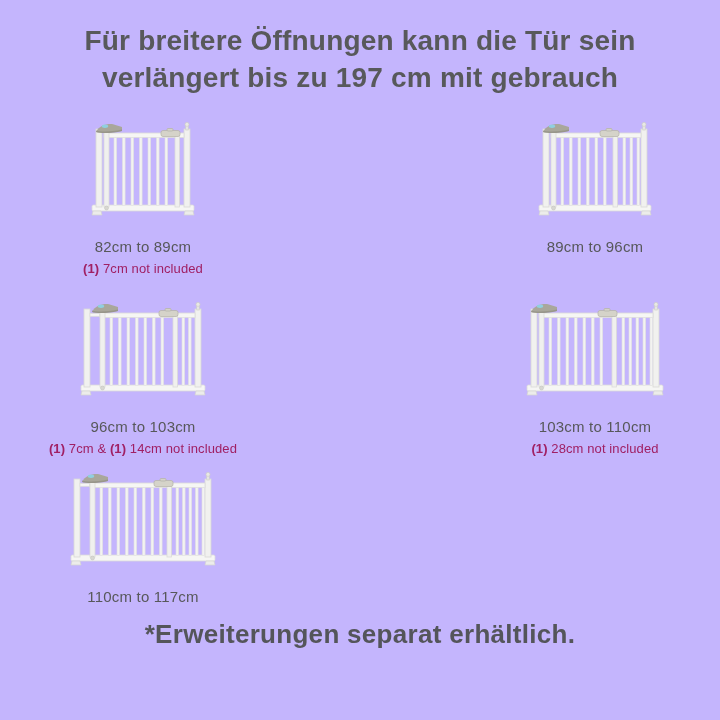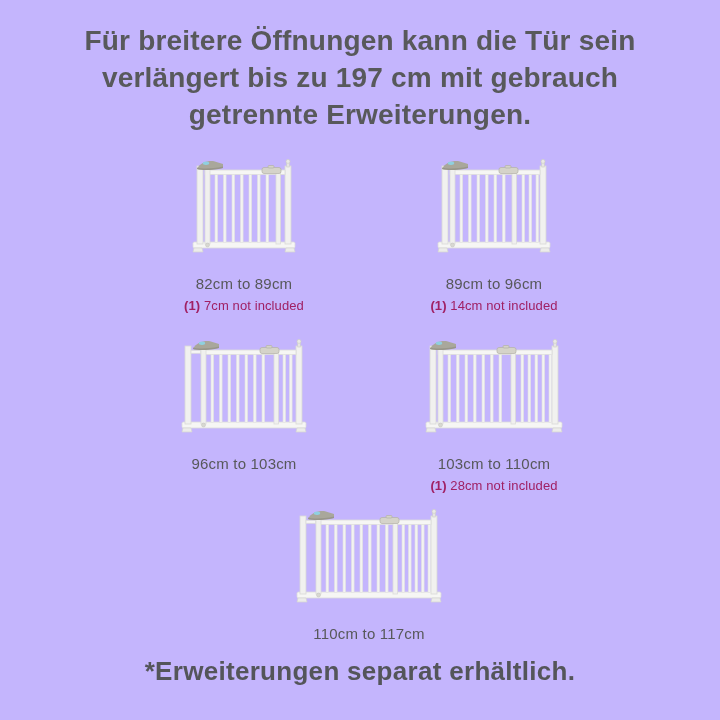--- a/index.html
+++ b/index.html
@@ -19,21 +19,21 @@
     color: #58595b;
     font-size: 28px;
     font-weight: 700;
     line-height: 37px;
     letter-spacing: 0.2px;
   }
   .headline div { white-space: nowrap; }
   
   .row {
     display: flex;
-    justify-content: center;
+    justify-content: space-between;
     padding-left: 18px;
   }
   .row-1 { margin-top: 25px; }
   .row-2 { margin-top: 22px; }
   .row-3 { margin-top: 12px; }
   .cell {
     width: 250px;
     display: flex;
     flex-direction: column;
     align-items: center;
@@ -77,21 +77,20 @@
   .screw  { fill: #d8d8d2; stroke: #c0c0ba; stroke-width: 0.5; }
 </style>
 </head>
 <body>
 
 <div class="page">
 
   <header class="headline">
     <div>Für breitere Öffnungen kann die Tür sein</div>
     <div>verlängert bis zu 197 cm mit gebrauch</div>
-    <div>getrennte Erweiterungen.</div>
   </header>
 
   <div class="row row-1">
 
     <figure class="cell">
       <svg class="gate-svg" width="104" height="106" viewBox="0 0 104 106">
         <g>
           <rect class="rail" x="1" y="84" width="102" height="6" rx="1.5"></rect>
           <path class="foot" d="M2 90 h8 l1 4 h-10 z"></path>
           <path class="foot" d="M102 90 h-8 l-1 4 h10 z"></path>
@@ -163,21 +162,20 @@
           <rect class="latch" x="62" y="9.5" width="19" height="6" rx="2"></rect>
           <rect class="latch" x="68" y="7.5" width="6" height="2.5" rx="1"></rect>
         </g>
         <g>
           <path class="handle" d="M5 11 C 8 4.5, 16 2.5, 22 3.2 L 31 6 L 31 10 C 20 12.5, 10 12.5, 5 11 Z"></path>
           <path class="handle-dark" d="M5 11 C 10 12.6, 21 12.6, 31 10 L 31 8.6 C 20 11, 10 11, 5 9.6 Z" opacity="0.65"></path>
           <ellipse class="blue-dot" cx="14" cy="5.2" rx="3.2" ry="1.7"></ellipse>
         </g>
       </svg>
       <figcaption class="size-range">89cm to 96cm</figcaption>
-      <div class="ext-note"><b>(1)</b><span> 14cm not included</span><b></b><span></span></div>
     </figure>
 
   </div>
 
   <div class="row row-2">
 
     <figure class="cell">
       <svg class="gate-svg" width="126" height="106" viewBox="0 0 126 106">
         <g>
           <rect class="rail" x="1" y="84" width="124" height="6" rx="1.5"></rect>
@@ -212,20 +210,21 @@
           <rect class="latch" x="79" y="9.5" width="19" height="6" rx="2"></rect>
           <rect class="latch" x="85" y="7.5" width="6" height="2.5" rx="1"></rect>
         </g>
         <g>
           <path class="handle" d="M12 11 C 15 4.5, 23 2.5, 29 3.2 L 38 6 L 38 10 C 27 12.5, 17 12.5, 12 11 Z"></path>
           <path class="handle-dark" d="M12 11 C 17 12.6, 28 12.6, 38 10 L 38 8.6 C 27 11, 17 11, 12 9.6 Z" opacity="0.65"></path>
           <ellipse class="blue-dot" cx="21" cy="5.2" rx="3.2" ry="1.7"></ellipse>
         </g>
       </svg>
       <figcaption class="size-range">96cm to 103cm</figcaption>
+      <div class="ext-note"><b>(1)</b><span> 7cm &amp; </span><b>(1)</b><span> 14cm not included</span></div>
     </figure>
 
     <figure class="cell">
       <svg class="gate-svg" width="138" height="106" viewBox="0 0 138 106">
         <g>
           <rect class="rail" x="1" y="84" width="136" height="6" rx="1.5"></rect>
           <path class="foot" d="M2 90 h8 l1 4 h-10 z"></path>
           <path class="foot" d="M136 90 h-8 l-1 4 h10 z"></path>
         </g>
         <g>

